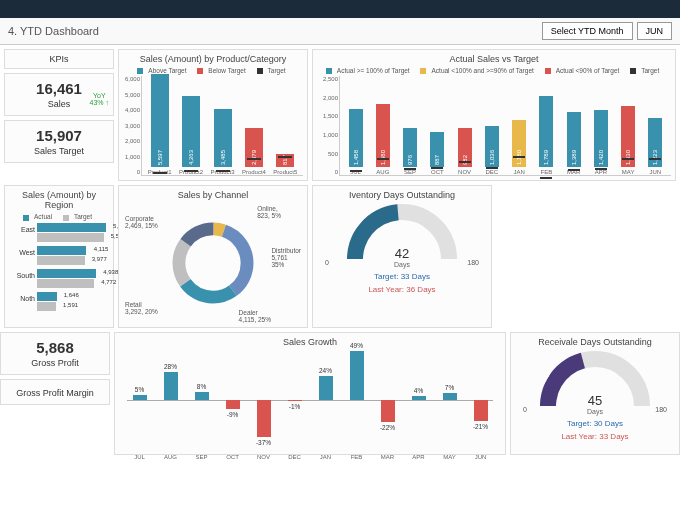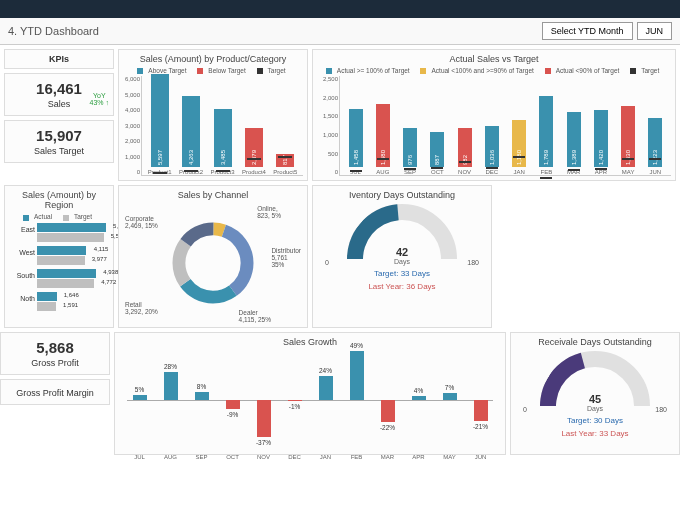--- a/index.html
+++ b/index.html
@@ -8,21 +8,21 @@
 .header{display:flex;align-items:center;padding:4px 8px;border-bottom:1px solid #ccc;background:#f9f9f9}
 .title{font-size:11px;color:#555}
 .spacer{flex:1}
 .btn{border:1px solid #999;background:#fff;padding:3px 8px;font-size:9px;margin-left:4px;cursor:pointer}
 .grid{display:grid;grid-template-columns:110px 190px 1fr;gap:4px;padding:4px}
 .grid2{display:grid;grid-template-columns:110px 190px 180px 1fr;gap:4px;padding:0 4px 4px}
 .grid3{display:grid;grid-template-columns:110px 1fr 170px;gap:4px;padding:0 0 4px}
 .card{border:1px solid #ddd;background:#fcfcfc;padding:4px;position:relative}
 .kpi-col{display:flex;flex-direction:column;gap:4px}
 .kpi{border:1px solid #ddd;text-align:center;padding:6px 2px;background:#fcfcfc}
-.kpi-head{font-size:9px;font-weight:bold;border:1px solid #ddd;text-align:center;padding:4px;background:#fcfcfc}
+.kpi-head{font-size:9px;font-weight:normal;border:1px solid #ddd;text-align:center;padding:4px;background:#fcfcfc}
 .kpi .val{font-size:15px;font-weight:bold}
 .kpi .lbl{font-size:9px;margin-top:2px}
 .yoy{font-size:7px;color:#2a9d3e;position:absolute;right:4px;top:18px}
 .ctitle{font-size:9px;text-align:center;margin-bottom:3px;color:#444}
 .legend{font-size:6.5px;text-align:center;margin-bottom:2px;color:#555}
 .legend span{margin:0 3px}
 .sw{display:inline-block;width:6px;height:6px;vertical-align:middle;margin-right:2px}
 
 .bars{display:flex;align-items:flex-end;height:100px;gap:4px;padding:0 4px;border-left:1px solid #ccc;border-bottom:1px solid #ccc;position:relative}
 .bar{flex:1;position:relative;display:flex;flex-direction:column;align-items:center}
@@ -38,21 +38,21 @@
 .hb{height:9px;margin-bottom:1px;position:relative}
 .hb .hv{position:absolute;right:-22px;font-size:6px;top:0}
 
 .donut-wrap{display:flex;align-items:center;justify-content:center;height:120px;position:relative}
 .dlab{position:absolute;font-size:6.5px;color:#555}
 
 .gauge-wrap{text-align:center}
 .gauge{width:110px;height:55px;margin:4px auto 0;position:relative;overflow:hidden}
 .garc{width:110px;height:110px;border-radius:50%;border:16px solid #e0e0e0;position:absolute;top:0}
 .gfill{width:110px;height:110px;border-radius:50%;border:16px solid transparent;position:absolute;top:0}
-.gv{font-size:11px;font-weight:bold;margin-top:-20px}
+.gv{font-size:13px;font-weight:normal;margin-top:-20px}
 .gsub{font-size:7px;color:#666}
 .grange{display:flex;justify-content:space-between;font-size:7px;padding:0 8px;color:#555}
 .ginfo{font-size:8px;margin-top:4px}
 
 .ring{width:44px;height:44px;border-radius:50%;border:8px solid #2a8aa8;margin:2px auto;display:flex;align-items:center;justify-content:center;font-size:9px;font-weight:bold}
 
 .gbars{display:flex;align-items:center;height:100px;gap:6px;padding:0 8px;position:relative}
 .gbar{flex:1;position:relative;height:100%;display:flex;flex-direction:column;align-items:center;justify-content:center}
 .gbar .pos{width:14px;background:#3a91ae;position:absolute;bottom:50%}
 .gbar .neg{width:14px;background:#d9534f;position:absolute;top:50%}

